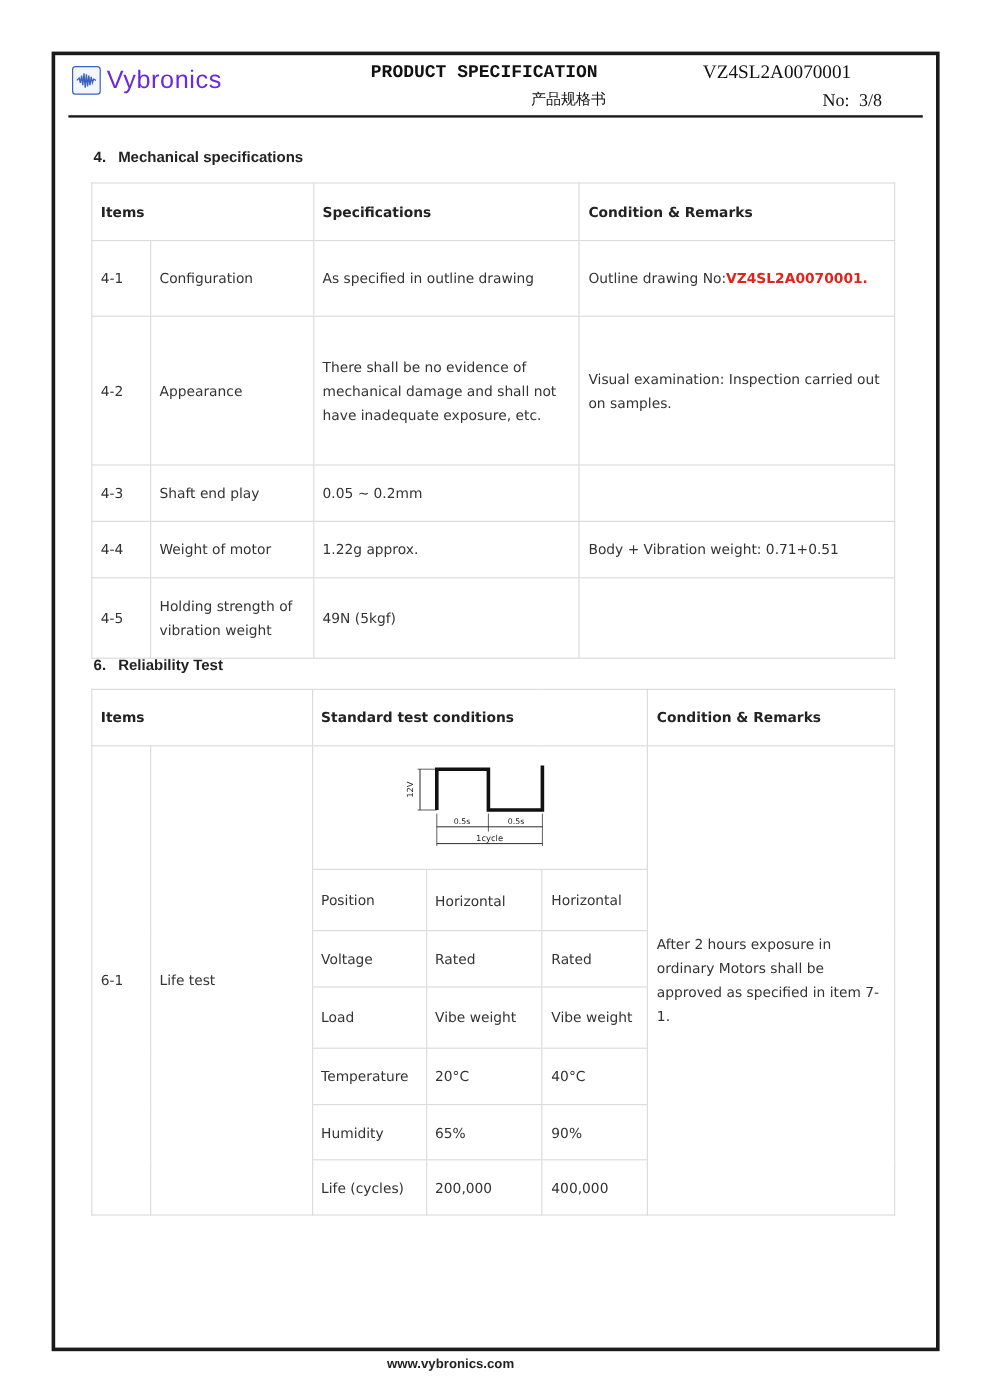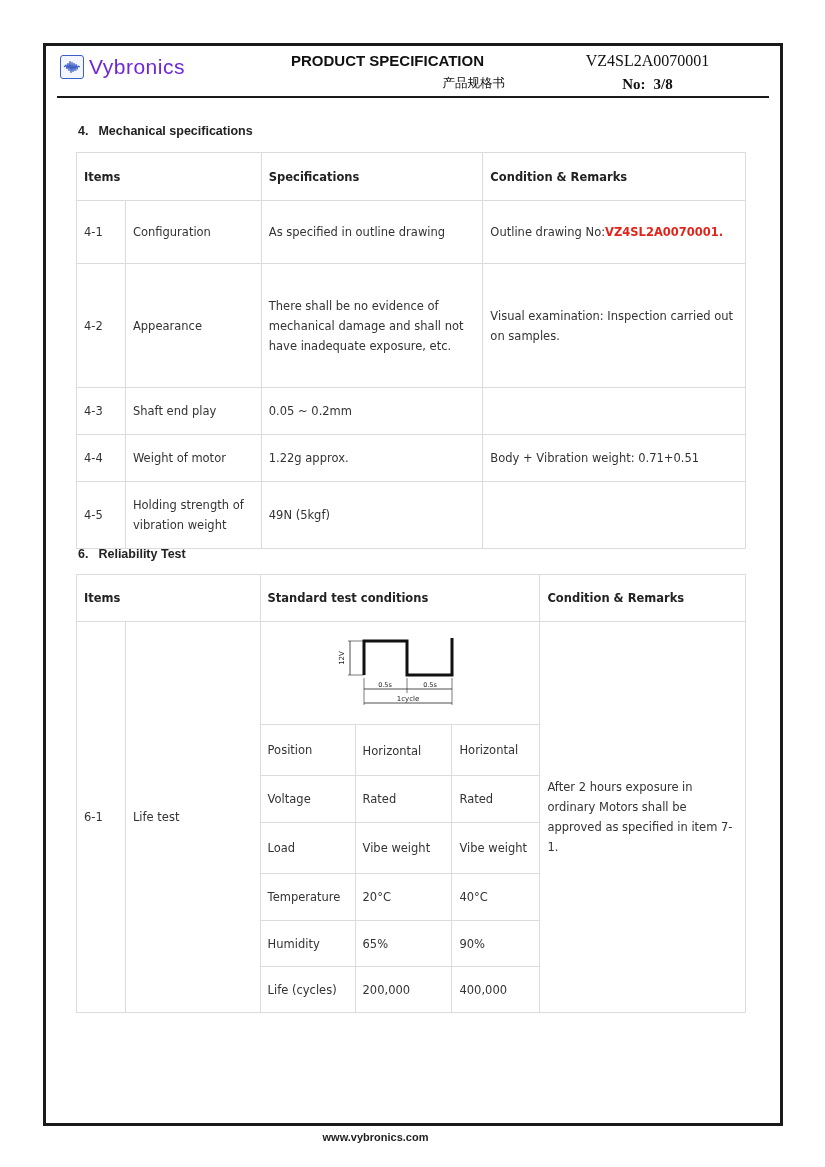--- a/index.html
+++ b/index.html
@@ -2,24 +2,24 @@
 <html><head>
 <meta charset="utf-8">
 <style>
   html, body { margin:0; padding:0; background:#ffffff; }
   body { width:825px; height:1167px; position:relative; overflow:hidden; font-family:"DejaVu Sans", sans-serif; color:#333; }
   .frame { position:absolute; left:43px; top:43px; width:734px; height:1077px; border:3px solid #1a1a1a; border-left-width:3px; }
   .header-rule { position:absolute; left:57px; top:96px; width:712px; height:2px; background:#1a1a1a; }
   .logo { position:absolute; left:60px; top:55px; display:flex; align-items:center; }
   .logo-mark { width:24px; height:24px; border:1.5px solid #3b5fc4; border-radius:3px; box-sizing:border-box; display:flex; align-items:center; justify-content:center; background:#f3f6ff; }
   .logo-text { font-family:Liberation Sans, sans-serif; font-size:21px; color:#6d28d9; margin-left:5px; letter-spacing:0.5px; }
-  .doc-title { position:absolute; left:270px; top:52px; width:235px; text-align:center; font-family:Liberation Sans, sans-serif; font-weight:bold; font-size:15px; color:#111; }
+  .doc-title { position:absolute; left:286px; top:52px; width:235px; text-align:center; font-family:Liberation Mono, monospace; font-weight:bold; font-size:15px; color:#111; }
   .doc-subtitle { position:absolute; left:270px; top:75px; width:235px; text-align:right; font-family:"DejaVu Sans", sans-serif; font-size:12.5px; color:#111; }
   .doc-code { position:absolute; left:560px; top:52px; width:175px; text-align:center; font-family:"Liberation Serif", serif; font-size:16px; color:#111; }
-  .doc-page { position:absolute; left:560px; top:76px; width:175px; text-align:center; font-family:"Liberation Serif", serif; font-size:15px; font-weight:bold; color:#111; }
+  .doc-page { position:absolute; left:560px; top:76px; width:175px; text-align:right; font-family:"Liberation Serif", serif; font-size:15px; font-weight:normal; color:#111; }
   .doc-page span { margin-left:8px; }
 
   .section-title { position:absolute; font-family:"Liberation Sans", sans-serif; font-weight:bold; font-size:12.5px; color:#222; }
   .section-title .num { margin-right:10px; }
 
   table.spec { position:absolute; border-collapse:collapse; font-family:"DejaVu Sans", sans-serif; font-size:11.5px; color:#333; }
   table.spec td { border:1.5px solid #dcdcdc; padding:0 7px; vertical-align:middle; line-height:20px; }
   table.spec td.hdr { font-family:"DejaVu Sans", sans-serif; font-weight:bold; font-size:11.5px; color:#222;margin-left:44px; }
   .red { color:#e2231a; font-weight:bold; }
 

